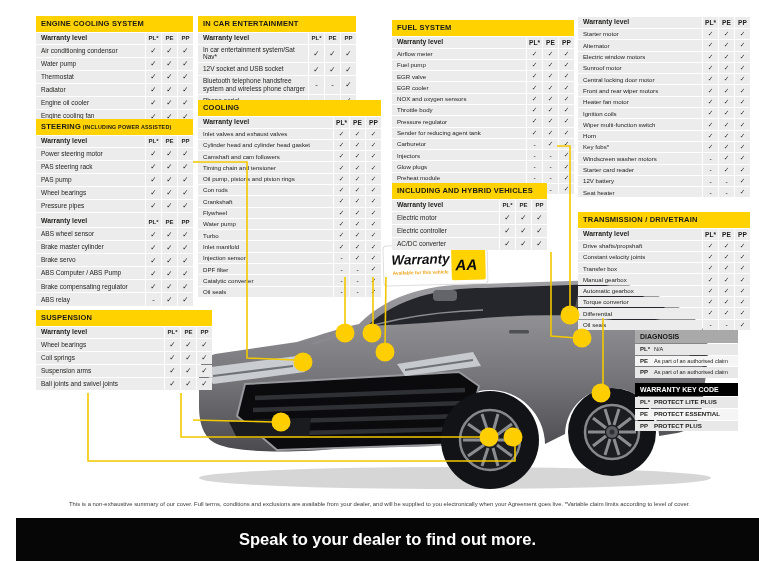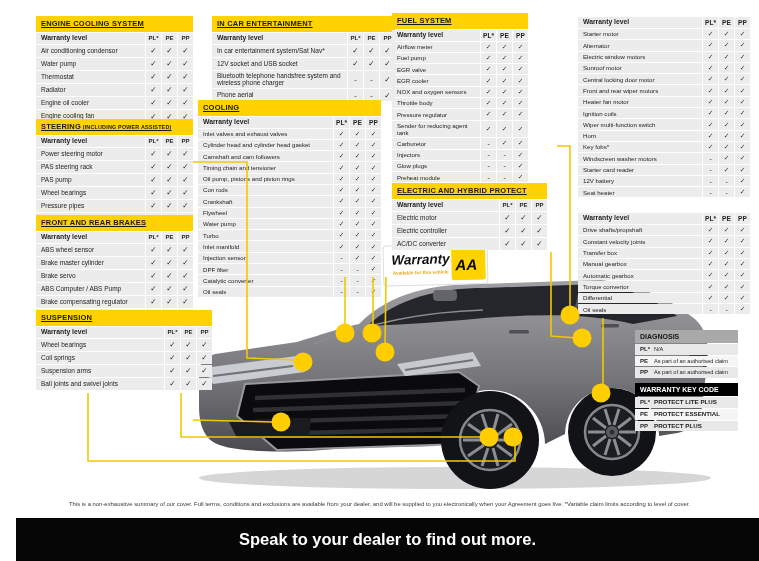--- a/index.html
+++ b/index.html
@@ -1,36 +1,36 @@
 <!DOCTYPE html>
 <html><head>
 <meta charset="utf-8">
 <style>
   html,body{margin:0;padding:0;background:#888;}
   .page{position:relative;width:759px;height:561px;background:#ffffff;overflow:hidden;
         font-family:"Liberation Sans",sans-serif;color:#1d1d1b;}
   
   .wtable{position:absolute;z-index:2;}
-  .hd{background:#FFD200;font-weight:bold;font-size:7.5px;line-height:1;padding:4px 5px;color:#1a1a18;letter-spacing:.2px;text-decoration:underline;}
+  .hd{background:#FFD200;font-weight:bold;font-size:7.5px;line-height:1;padding:4px 5px;color:#1a1a18;letter-spacing:.2px;}
   .hd .note{font-size:5.4px;font-weight:bold;}
   .row{display:flex;align-items:stretch;margin-top:1px;}
   .lbl{flex:1;background:#ececec;font-size:6.5px;padding:1px 2px 1px 5px;display:flex;align-items:center;line-height:1.2;}
   .mk{width:15px;margin-left:1px;background:#ececec;display:flex;align-items:center;justify-content:center;font-size:7.5px;flex:none;}
   .row:not(.sub) .lbl{min-height:10.1px;}
   .sub .lbl{font-weight:bold;font-size:6.8px;min-height:9px;}
   .sub .mk{font-weight:bold;font-size:6px;}
   .compact .row:not(.sub) .lbl{min-height:8.3px;font-size:6.1px;}
   .compact .mk{font-size:6.6px;}
   #t-cooling{left:36px;top:16px;width:157px}
   #t-steering{left:36px;top:119px;width:157px}
   #t-brakes{left:36px;top:215px;width:157px}
   #t-suspension{left:36px;top:310px;width:176px}
-  #t-ice{left:212px;top:16px;width:183px}
+  #t-ice{left:198px;top:16px;width:158px}
   #t-engine{left:198px;top:100px;width:183px}
-  #t-fuel{left:392px;top:13px;width:136px}
+  #t-fuel{left:392px;top:20px;width:182px}
   #t-ehv{left:392px;top:183px;width:155px}
   #t-electrical{left:578px;top:16px;width:172px}
   #t-transmission{left:578px;top:212px;width:172px}
   
   .infobox{position:absolute;z-index:2;width:103px;}
   #diagnosis{left:635px;top:330px;}
   #keycode{left:635px;top:383px;}
   .ib-hd{font-weight:bold;font-size:7px;padding:3px 5px;line-height:1;}
   .ib-hd.grey{background:#a9a9a9;color:#151515;}
   .ib-hd.black{background:#000;color:#fff;}
@@ -237,21 +237,20 @@
           <div class="mk">✓</div>
         </div>
         <div class="row">
           <div class="lbl">Steering torque sensor</div>
           <div class="mk">-</div>
           <div class="mk">✓</div>
           <div class="mk">✓</div>
         </div>
       </div>
       <div class="wtable" id="t-brakes">
-        <div class="hd">FRONT AND REAR BRAKES</div>
         <div class="row sub">
           <div class="lbl">Warranty level</div>
           <div class="mk">PL*</div>
           <div class="mk">PE</div>
           <div class="mk">PP</div>
         </div>
         <div class="row">
           <div class="lbl">ABS wheel sensor</div>
           <div class="mk">✓</div>
           <div class="mk">✓</div>
@@ -534,21 +533,21 @@
           <div class="mk">✓</div>
         </div>
         <div class="row">
           <div class="lbl">Diesel pre-heater</div>
           <div class="mk">-</div>
           <div class="mk">-</div>
           <div class="mk">✓</div>
         </div>
       </div>
       <div class="wtable" id="t-ehv">
-        <div class="hd">ELECTRIC AND HYBRID PROTECT</div>
+        <div class="hd">INCLUDING AND HYBRID VEHICLES</div>
         <div class="row sub">
           <div class="lbl">Warranty level</div>
           <div class="mk">PL*</div>
           <div class="mk">PE</div>
           <div class="mk">PP</div>
         </div>
         <div class="row">
           <div class="lbl">Electric motor</div>
           <div class="mk">✓</div>
           <div class="mk">✓</div>
@@ -659,20 +658,21 @@
           <div class="mk">✓</div>
         </div>
         <div class="row">
           <div class="lbl">Seat heater</div>
           <div class="mk">-</div>
           <div class="mk">-</div>
           <div class="mk">✓</div>
         </div>
       </div>
       <div class="wtable compact" id="t-transmission">
+        <div class="hd">TRANSMISSION / DRIVETRAIN</div>
         <div class="row sub">
           <div class="lbl">Warranty level</div>
           <div class="mk">PL*</div>
           <div class="mk">PE</div>
           <div class="mk">PP</div>
         </div>
         <div class="row">
           <div class="lbl">Drive shafts/propshaft</div>
           <div class="mk">✓</div>
           <div class="mk">✓</div>

